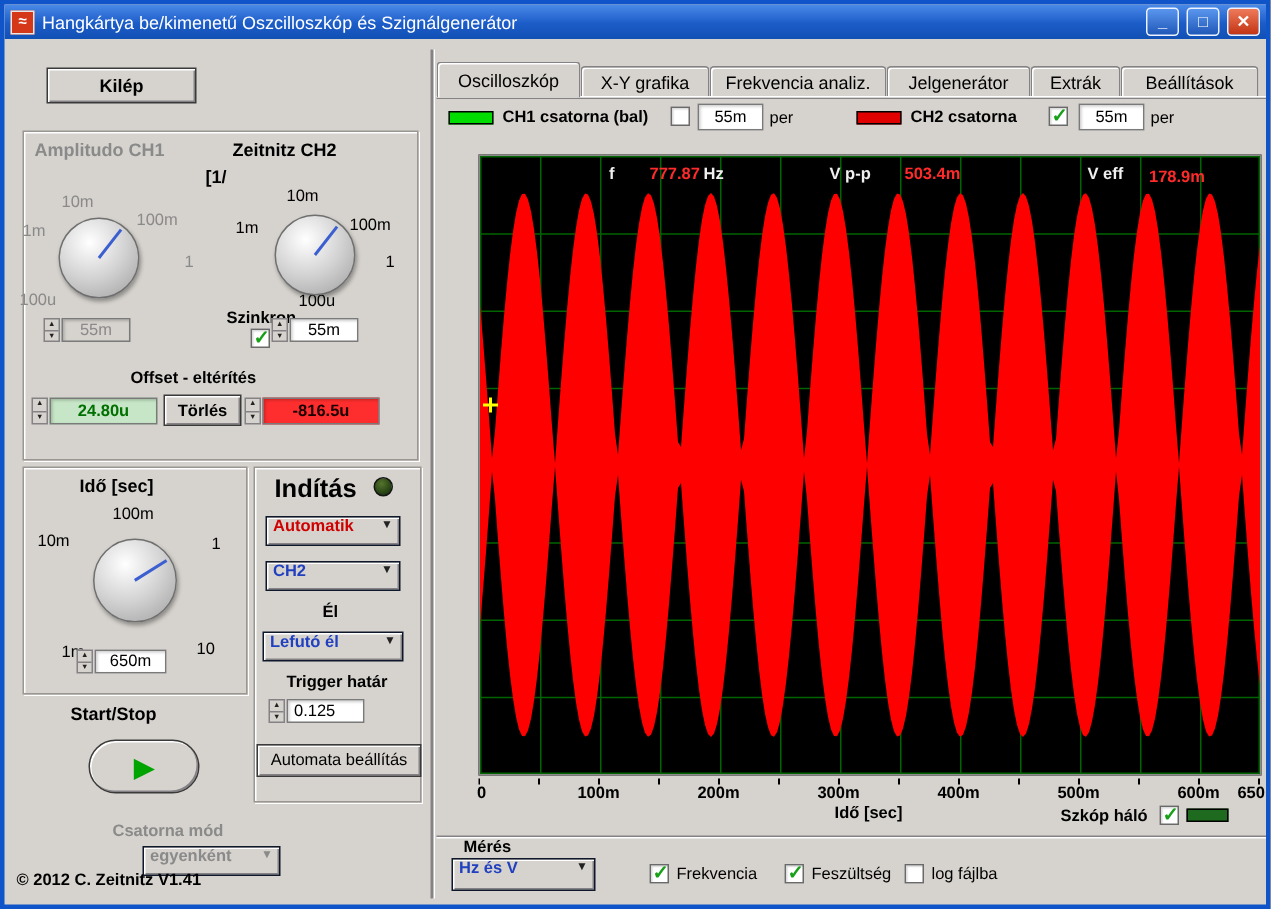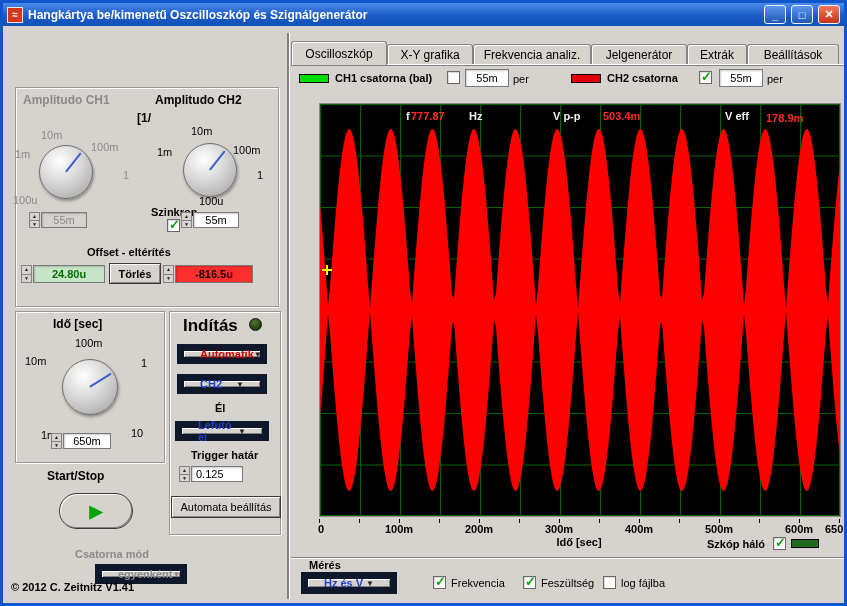--- a/index.html
+++ b/index.html
@@ -3,34 +3,34 @@
 <meta charset="utf-8">
 <style>
 *{margin:0;padding:0;box-sizing:border-box}
 html,body{background:#777}
 body{font-family:"Liberation Sans",sans-serif}
 .stage{position:relative;width:847px;height:606px;background:#d6d3ce;border:3px solid #0f54c9;overflow:hidden;margin:0 auto}
 .lb{position:absolute;font-size:11px;color:#000;white-space:nowrap}
 .b{font-weight:bold}
 .dis{color:#8a8a8a}
 .titlebar{position:absolute;left:0;top:0;right:0;height:23px;background:linear-gradient(180deg,#4a8ae8 0%,#1c5cc8 55%,#1150b4 100%);display:flex;align-items:center;padding:0 4px;gap:5px}
-.title{color:#fff;font-weight:bold;font-size:12px;flex:1;white-space:nowrap;overflow:hidden}
+.title{color:#fff;font-weight:normal;font-size:12px;flex:1;white-space:nowrap;overflow:hidden}
 .appicon{width:16px;height:16px;background:#d43818;border:1px solid #e8e8e8;color:#fff;font-size:10px;text-align:center;line-height:13px;font-weight:bold}
 .wbtn{width:22px;height:19px;border-radius:3px;border:1px solid #eef4ff;color:#fff;font-size:11px;font-weight:bold;display:flex;align-items:center;justify-content:center;background:linear-gradient(180deg,#5a96ee,#2058b8)}
 .wbtn.close{background:linear-gradient(180deg,#ee7a5a,#c23414)}
 .btn{position:absolute;background:#d6d3ce;border:1px solid #3a3a3a;box-shadow:inset 1px 1px 0 #fff,inset -1px -1px 0 #848284;display:flex;align-items:center;justify-content:center;font-size:12px;font-weight:bold}
 .grp{position:absolute;border:1px solid #9a9792;box-shadow:inset 1px 1px 0 #fff,1px 1px 0 #fff}
 .field{position:absolute;background:#fff;border:1px solid #7a7a7a;box-shadow:inset 1px 1px 2px rgba(0,0,0,.2);font-size:11px;display:flex;align-items:center;justify-content:center;white-space:nowrap}
 .field.gray{background:#d6d3ce;color:#8a8a8a}
 .spin{position:absolute;display:flex;flex-direction:column;width:11px;background:#d6d3ce;border:1px solid #848284}
 .spin span{flex:1;font-size:5px;line-height:7px;text-align:center;color:#222}
 .spin span:first-child{border-bottom:1px solid #848284}
 .cb{position:absolute;width:13px;height:13px;background:#fff;border:1px solid #6a6a6a;box-shadow:inset 1px 1px 1px rgba(0,0,0,.15)}
 .cb .tick{position:absolute;left:1px;top:-3px;color:#18a018;font-size:13px;font-weight:bold}
-.dd{position:absolute;background:#d6d3ce;border:7px solid #0f172a;box-shadow:inset 1px 1px 0 #fff,inset -1px -1px 0 #848284;display:flex;align-items:center;justify-content:space-between;padding:0 16px;font-size:11px;font-weight:bold}
+.dd{position:absolute;background:#d6d3ce;border:1px solid #0f172a;box-shadow:inset 1px 1px 0 #fff,inset -1px -1px 0 #848284;display:flex;justify-content:space-between;padding:0 4px;font-size:11px;font-weight:bold}
 .dd .arr{font-size:8px;color:#222;font-weight:normal}
 .dd.red{color:#cf0000}
 .dd.blue{color:#2040c0}
 .knob{position:absolute;border-radius:50%;background:radial-gradient(circle at 38% 30%,#ffffff,#d2d2d2 50%,#9e9e9e 100%);border:1px solid #6f6f6f;box-shadow:1px 2px 3px rgba(0,0,0,.35)}
 .needle{position:absolute;left:50%;bottom:50%;width:2px;height:46%;margin-left:-1px;background:#3b5fd0;transform-origin:50% 100%}
 .led{position:absolute;width:13px;height:13px;border-radius:50%;background:radial-gradient(circle at 40% 32%,#55742c,#1e3a10 75%);border:1px solid #151515}
 .sw{position:absolute;border:1px solid #000}
 .scope{position:absolute;left:316px;top:100px;width:522px;height:414px;border:1px solid #8a8a8a;background:#000}
 .ov{position:absolute;font-size:11px;font-weight:bold;white-space:nowrap}
 .red-t{color:#ff2a2a}.white-t{color:#f0f0f0}
@@ -50,24 +50,25 @@
 <div class="stage">
 
   <div class="titlebar">
     <div class="appicon">≈</div>
     <div class="title">Hangkártya be/kimenetű Oszcilloszkóp és Szignálgenerátor</div>
     <div class="wbtn">_</div>
     <div class="wbtn">□</div>
     <div class="wbtn close">✕</div>
   </div>
 
+  <div class="btn" style="left:28px;top:42px;width:100px;height:24px">Kilép</div>
 
   <div class="grp" style="left:12px;top:84px;width:264px;height:220px"></div>
   <span class="lb b dis" style="left:20px;top:90px;font-size:12px">Amplitudo CH1</span>
-  <span class="lb b" style="left:152px;top:90px;font-size:12px">Amplitudo CH2</span>
+  <span class="lb b" style="left:152px;top:90px;font-size:12px">Zeitnitz CH2</span>
   <span class="lb b" style="left:134px;top:108px;font-size:12px">[1/</span>
 
   <span class="lb dis" style="left:38px;top:126px">10m</span>
   <span class="lb dis" style="left:88px;top:138px">100m</span>
   <span class="lb dis" style="left:12px;top:145px">1m</span>
   <span class="lb dis" style="left:120px;top:166px">1</span>
   <span class="lb dis" style="left:10px;top:191px">100u</span>
   <div class="knob" style="left:36px;top:142px;width:54px;height:54px">
     <div class="needle" style="transform:rotate(38deg)"></div>
   </div>
@@ -210,21 +211,21 @@
         <line x1="0" y1="155" x2="520" y2="155" stroke="#006400"></line>
         <line x1="0" y1="206.5" x2="520" y2="206.5" stroke="#006400"></line>
         <line x1="0" y1="258" x2="520" y2="258" stroke="#006400"></line>
         <line x1="0" y1="309.5" x2="520" y2="309.5" stroke="#006400"></line>
         <line x1="0" y1="361" x2="520" y2="361" stroke="#006400"></line>
         <line x1="0" y1="411.5" x2="520" y2="411.5" stroke="#006400"></line>
         <path d="M0,99.4 L2,122.7 L4,147.9 L6,174.4 L8,201.6 L10,183.1 L12,156.3 L14,130.6 L16,106.7 L18,85.0 L20,66.0 L22,50.3 L24,38.1 L26,29.7 L28,25.4 L30,25.1 L32,29.0 L34,36.9 L36,48.6 L38,64.0 L40,82.5 L42,103.9 L44,127.6 L46,153.1 L48,179.8 L50,204.9 L52,177.6 L54,151.0 L56,125.7 L58,102.1 L60,81.0 L62,62.6 L64,47.6 L66,36.1 L68,28.5 L70,25.0 L72,25.6 L74,30.3 L76,38.9 L78,51.4 L80,67.4 L82,86.6 L84,108.5 L86,132.6 L88,158.4 L90,185.2 L92,199.4 L94,172.2 L96,145.8 L98,120.8 L100,97.7 L102,77.0 L104,59.3 L106,45.0 L108,34.3 L110,27.5 L112,24.8 L114,26.2 L116,31.7 L118,41.1 L120,54.4 L122,71.0 L124,90.8 L126,113.2 L128,137.6 L130,163.7 L132,190.7 L134,194.0 L136,166.9 L138,140.7 L140,116.0 L142,93.3 L144,73.3 L146,56.2 L148,42.5 L150,32.6 L152,26.6 L154,24.7 L156,27.0 L158,33.3 L160,43.5 L162,57.4 L164,74.8 L166,95.1 L168,117.9 L170,142.7 L172,169.0 L174,196.1 L176,188.5 L178,161.6 L180,135.6 L182,111.3 L184,89.1 L186,69.6 L188,53.2 L190,40.2 L192,31.1 L194,25.9 L196,24.8 L198,27.9 L200,35.0 L202,46.0 L204,60.6 L206,78.6 L208,99.4 L210,122.7 L212,147.9 L214,174.4 L216,201.6 L218,183.1 L220,156.3 L222,130.6 L224,106.7 L226,85.0 L228,66.0 L230,50.3 L232,38.1 L234,29.7 L236,25.4 L238,25.1 L240,29.0 L242,36.9 L244,48.6 L246,64.0 L248,82.5 L250,103.9 L252,127.6 L254,153.1 L256,179.8 L258,204.9 L260,177.6 L262,151.0 L264,125.7 L266,102.1 L268,81.0 L270,62.6 L272,47.6 L274,36.1 L276,28.5 L278,25.0 L280,25.6 L282,30.3 L284,38.9 L286,51.4 L288,67.4 L290,86.6 L292,108.5 L294,132.6 L296,158.4 L298,185.2 L300,199.4 L302,172.2 L304,145.8 L306,120.8 L308,97.7 L310,77.0 L312,59.3 L314,45.0 L316,34.3 L318,27.5 L320,24.8 L322,26.2 L324,31.7 L326,41.1 L328,54.4 L330,71.0 L332,90.8 L334,113.2 L336,137.6 L338,163.7 L340,190.7 L342,194.0 L344,166.9 L346,140.7 L348,116.0 L350,93.3 L352,73.3 L354,56.2 L356,42.5 L358,32.6 L360,26.6 L362,24.7 L364,27.0 L366,33.3 L368,43.5 L370,57.4 L372,74.8 L374,95.1 L376,117.9 L378,142.7 L380,169.0 L382,196.1 L384,188.5 L386,161.6 L388,135.6 L390,111.3 L392,89.1 L394,69.6 L396,53.2 L398,40.2 L400,31.1 L402,25.9 L404,24.8 L406,27.9 L408,35.0 L410,46.0 L412,60.6 L414,78.6 L416,99.4 L418,122.7 L420,147.9 L422,174.4 L424,201.6 L426,183.1 L428,156.3 L430,130.6 L432,106.7 L434,85.0 L436,66.0 L438,50.3 L440,38.1 L442,29.7 L444,25.4 L446,25.1 L448,29.0 L450,36.9 L452,48.6 L454,64.0 L456,82.5 L458,103.9 L460,127.6 L462,153.1 L464,179.8 L466,204.9 L468,177.6 L470,151.0 L472,125.7 L474,102.1 L476,81.0 L478,62.6 L480,47.6 L482,36.1 L484,28.5 L486,25.0 L488,25.6 L490,30.3 L492,38.9 L494,51.4 L496,67.4 L498,86.6 L500,108.5 L502,132.6 L504,158.4 L506,185.2 L508,199.4 L510,172.2 L512,145.8 L514,120.8 L516,97.7 L518,77.0 L520,59.3 L520,352.7 L518,335.0 L516,314.3 L514,291.2 L512,266.2 L510,239.8 L508,212.6 L506,226.8 L504,253.6 L502,279.4 L500,303.5 L498,325.4 L496,344.6 L494,360.6 L492,373.1 L490,381.7 L488,386.4 L486,387.0 L484,383.5 L482,375.9 L480,364.4 L478,349.4 L476,331.0 L474,309.9 L472,286.3 L470,261.0 L468,234.4 L466,207.1 L464,232.2 L462,258.9 L460,284.4 L458,308.1 L456,329.5 L454,348.0 L452,363.4 L450,375.1 L448,383.0 L446,386.9 L444,386.6 L442,382.3 L440,373.9 L438,361.7 L436,346.0 L434,327.0 L432,305.3 L430,281.4 L428,255.7 L426,228.9 L424,210.4 L422,237.6 L420,264.1 L418,289.3 L416,312.6 L414,333.4 L412,351.4 L410,366.0 L408,377.0 L406,384.1 L404,387.2 L402,386.1 L400,380.9 L398,371.8 L396,358.8 L394,342.4 L392,322.9 L390,300.7 L388,276.4 L386,250.4 L384,223.5 L382,215.9 L380,243.0 L378,269.3 L376,294.1 L374,316.9 L372,337.2 L370,354.6 L368,368.5 L366,378.7 L364,385.0 L362,387.3 L360,385.4 L358,379.4 L356,369.5 L354,355.8 L352,338.7 L350,318.7 L348,296.0 L346,271.3 L344,245.1 L342,218.0 L340,221.3 L338,248.3 L336,274.4 L334,298.8 L332,321.2 L330,341.0 L328,357.6 L326,370.9 L324,380.3 L322,385.8 L320,387.2 L318,384.5 L316,377.7 L314,367.0 L312,352.7 L310,335.0 L308,314.3 L306,291.2 L304,266.2 L302,239.8 L300,212.6 L298,226.8 L296,253.6 L294,279.4 L292,303.5 L290,325.4 L288,344.6 L286,360.6 L284,373.1 L282,381.7 L280,386.4 L278,387.0 L276,383.5 L274,375.9 L272,364.4 L270,349.4 L268,331.0 L266,309.9 L264,286.3 L262,261.0 L260,234.4 L258,207.1 L256,232.2 L254,258.9 L252,284.4 L250,308.1 L248,329.5 L246,348.0 L244,363.4 L242,375.1 L240,383.0 L238,386.9 L236,386.6 L234,382.3 L232,373.9 L230,361.7 L228,346.0 L226,327.0 L224,305.3 L222,281.4 L220,255.7 L218,228.9 L216,210.4 L214,237.6 L212,264.1 L210,289.3 L208,312.6 L206,333.4 L204,351.4 L202,366.0 L200,377.0 L198,384.1 L196,387.2 L194,386.1 L192,380.9 L190,371.8 L188,358.8 L186,342.4 L184,322.9 L182,300.7 L180,276.4 L178,250.4 L176,223.5 L174,215.9 L172,243.0 L170,269.3 L168,294.1 L166,316.9 L164,337.2 L162,354.6 L160,368.5 L158,378.7 L156,385.0 L154,387.3 L152,385.4 L150,379.4 L148,369.5 L146,355.8 L144,338.7 L142,318.7 L140,296.0 L138,271.3 L136,245.1 L134,218.0 L132,221.3 L130,248.3 L128,274.4 L126,298.8 L124,321.2 L122,341.0 L120,357.6 L118,370.9 L116,380.3 L114,385.8 L112,387.2 L110,384.5 L108,377.7 L106,367.0 L104,352.7 L102,335.0 L100,314.3 L98,291.2 L96,266.2 L94,239.8 L92,212.6 L90,226.8 L88,253.6 L86,279.4 L84,303.5 L82,325.4 L80,344.6 L78,360.6 L76,373.1 L74,381.7 L72,386.4 L70,387.0 L68,383.5 L66,375.9 L64,364.4 L62,349.4 L60,331.0 L58,309.9 L56,286.3 L54,261.0 L52,234.4 L50,207.1 L48,232.2 L46,258.9 L44,284.4 L42,308.1 L40,329.5 L38,348.0 L36,363.4 L34,375.1 L32,383.0 L30,386.9 L28,386.6 L26,382.3 L24,373.9 L22,361.7 L20,346.0 L18,327.0 L16,305.3 L14,281.4 L12,255.7 L10,228.9 L8,210.4 L6,237.6 L4,264.1 L2,289.3 L0,312.6 Z" fill="#ff0000"></path>
         <path d="M2 166 L12 166 M7 161 L7 171" stroke="#ffff00" stroke-width="2" fill="none"></path>
       </svg>
     <span class="ov white-t" style="left:86px;top:6px">f</span>
-    <span class="ov red-t" style="left:91px;top:6px">777.87</span>
+    <span class="ov red-t" style="left:113px;top:6px">777.87</span>
     <span class="ov white-t" style="left:149px;top:6px">Hz</span>
     <span class="ov white-t" style="left:233px;top:6px">V p-p</span>
     <span class="ov red-t" style="left:283px;top:6px">503.4m</span>
     <span class="ov white-t" style="left:405px;top:6px">V eff</span>
     <span class="ov red-t" style="left:446px;top:8px">178.9m</span>
   </div>
 
   <div class="ticks"></div>
   <span class="xt" style="left:318px">0</span>
   <span class="xt" style="left:396px">100m</span>

